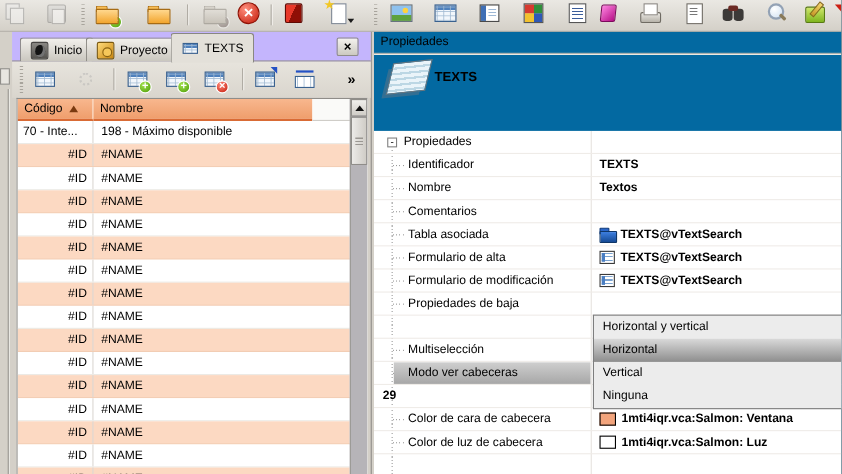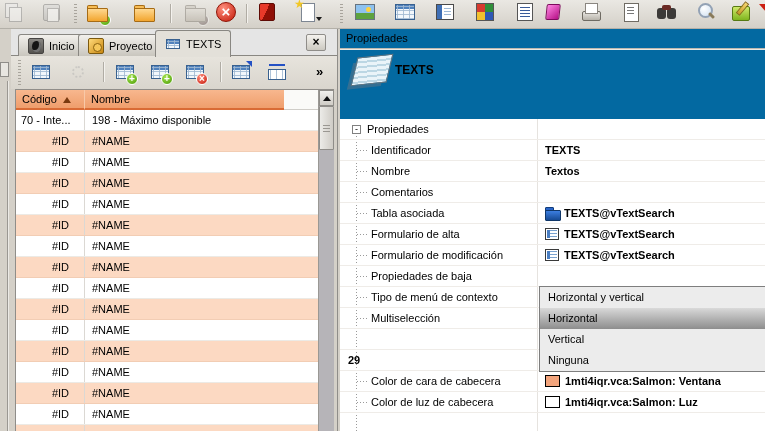--- a/index.html
+++ b/index.html
@@ -66,21 +66,21 @@
   .bdg.g{background:radial-gradient(circle at 35% 30%,#a4e34f,#4a9a05)}
   .bdg.r{background:radial-gradient(circle at 35% 30%,#ff8a7a,#c41707)}
 
   
   .left-strip{position:absolute;left:0;top:29px;width:11px;height:402px;background:#d4d0c8}
   .ls-box{position:absolute;left:0;top:33px;width:9px;height:15px;border:1px solid #8f8d89;background:#e8e6e1}
   .ls-line{position:absolute;left:7px;top:52px;bottom:0;width:1px;background:#9a9792;box-shadow:1px 0 0 #eceae6}
 
   
   .left-panel{position:absolute;left:11px;top:29px;width:327px;height:402px;border-right:1px solid #8f8d89}
-  .tabbar{position:absolute;left:0;top:0;width:100%;height:27px;border-bottom:1px solid #898782;background:#e5e5e5}
+  .tabbar{position:absolute;left:0;top:0;width:100%;height:27px;border-bottom:1px solid #898782;background:#c4b5fd}
   .tab{position:absolute;top:5px;height:22px;border:1px solid #898782;border-bottom:none;border-radius:3px 3px 0 0;
     background:linear-gradient(#f2f0ec,#c9c6be);display:flex;align-items:center;gap:5px;padding:0 9px;white-space:nowrap}
   .tab.active{top:1px;height:27px;background:#e3e0d9;z-index:2}
   .ic16{position:relative;width:16px;height:16px;flex:none}
   .i-inicio{background:linear-gradient(#8a8884,#55534f);border:1px solid #464442;border-radius:2px}
   .i-inicio::after{content:"";position:absolute;left:3px;top:2px;width:9px;height:11px;background:#141414;
     border-radius:50%/55%;box-shadow:inset -2px -2px 0 rgba(255,255,255,.4)}
   .i-proyecto{background:linear-gradient(135deg,#ffda7a,#c8860f);border:1px solid #7c5a10;border-radius:2px}
   .i-proyecto::after{content:"";position:absolute;left:4px;top:4px;width:7px;height:7px;border:1px solid #8a6210;background:#f5c75a;border-radius:50%}
   .tab-close{position:absolute;right:11px;top:5px;width:20px;height:17px;background:linear-gradient(#f4f2ee,#ccc9c1);
@@ -98,21 +98,21 @@
   .th{position:absolute;top:0;height:20px;background:linear-gradient(#f8b78e,#ef9e6c);
     border-bottom:2px solid #d96b35;line-height:18px;padding-left:6px;white-space:nowrap}
   .th-cod{left:0;width:69px;border-right:1px solid #f8c9a8}
   .th-nom{left:69px;width:199px}
   .th-rest{position:absolute;left:268px;right:0;top:0;height:20px;background:#fafaf8;border-bottom:1px solid #cfcdc8}
   .sort-up{display:inline-block;width:0;height:0;border-left:4px solid transparent;border-right:4px solid transparent;
     border-bottom:6px solid #7a3a10;margin-left:6px}
   .trows{position:absolute;left:0;top:20px;right:16px;bottom:0;overflow:hidden}
   .trow{display:flex;height:21px;border-bottom:1px solid #eceae5;background:#fff}
   .trow.alt{background:#fcd9c2;border-bottom-color:#f2cdb4}
-  .tc-cod{width:69px;text-align:right;padding-right:15px;line-height:20px;border-right:1px solid #dbd8d3;overflow:hidden;white-space:nowrap}
+  .tc-cod{width:69px;text-align:right;padding-right:5px;line-height:20px;border-right:1px solid #dbd8d3;overflow:hidden;white-space:nowrap}
   .tc-cod.first{text-align:left;padding-left:5px}
   .tc-nom{flex:1;padding-left:7px;line-height:20px;white-space:nowrap;overflow:hidden}
   .vscroll{position:absolute;right:0;top:0;bottom:0;width:16px;background:#b6b4b8;border-left:1px solid #9a9894}
   .vs-btn{position:absolute;left:0;top:0;width:15px;height:16px;background:linear-gradient(#f1f0ed,#cfccc6);
     border:1px solid #8f8d89;display:flex;align-items:center;justify-content:center}
   .tri-up{width:0;height:0;border-left:4px solid transparent;border-right:4px solid transparent;border-bottom:5px solid #111}
   .vs-thumb{position:absolute;left:0;top:16px;width:15px;height:44px;background:linear-gradient(90deg,#ecebe8,#cfccc6);
     border:1px solid #8f8d89;border-radius:1px}
   .vs-thumb::after{content:"";position:absolute;left:3px;right:3px;top:18px;height:7px;
     background:repeating-linear-gradient(#9a9792 0 1px,transparent 1px 3px)}
@@ -365,28 +365,28 @@
           <div class="p-val">
             <span class="v-formref"></span>
             <span>TEXTS@vTextSearch</span>
           </div>
         </div>
         <div class="g-row">
           <div class="p-desc"><span class="txt">Propiedades de baja</span></div>
           <div class="p-val"></div>
         </div>
         <div class="g-row">
-          <div class="p-desc"><span class="txt">Tipo de menú de contexto</span></div>
           <div class="p-val"></div>
         </div>
         <div class="g-row">
           <div class="p-desc"><span class="txt">Multiselección</span></div>
           <div class="p-val"></div>
         </div>
         <div class="g-row sel">
+          <div class="p-desc"><div class="sel-bg"></div><span class="txt">Modo ver cabeceras</span></div>
           <div class="p-val"></div>
         </div>
         <div class="g-row">
           <div class="p-val">
             <span>29</span>
           </div>
         </div>
         <div class="g-row">
           <div class="p-desc"><span class="txt">Color de cara de cabecera</span></div>
           <div class="p-val">

